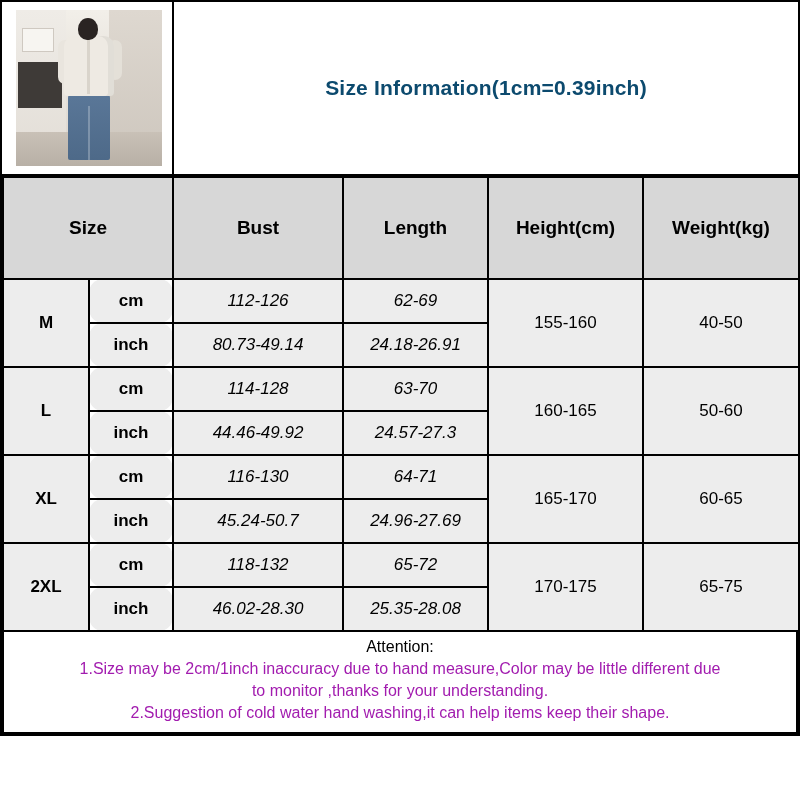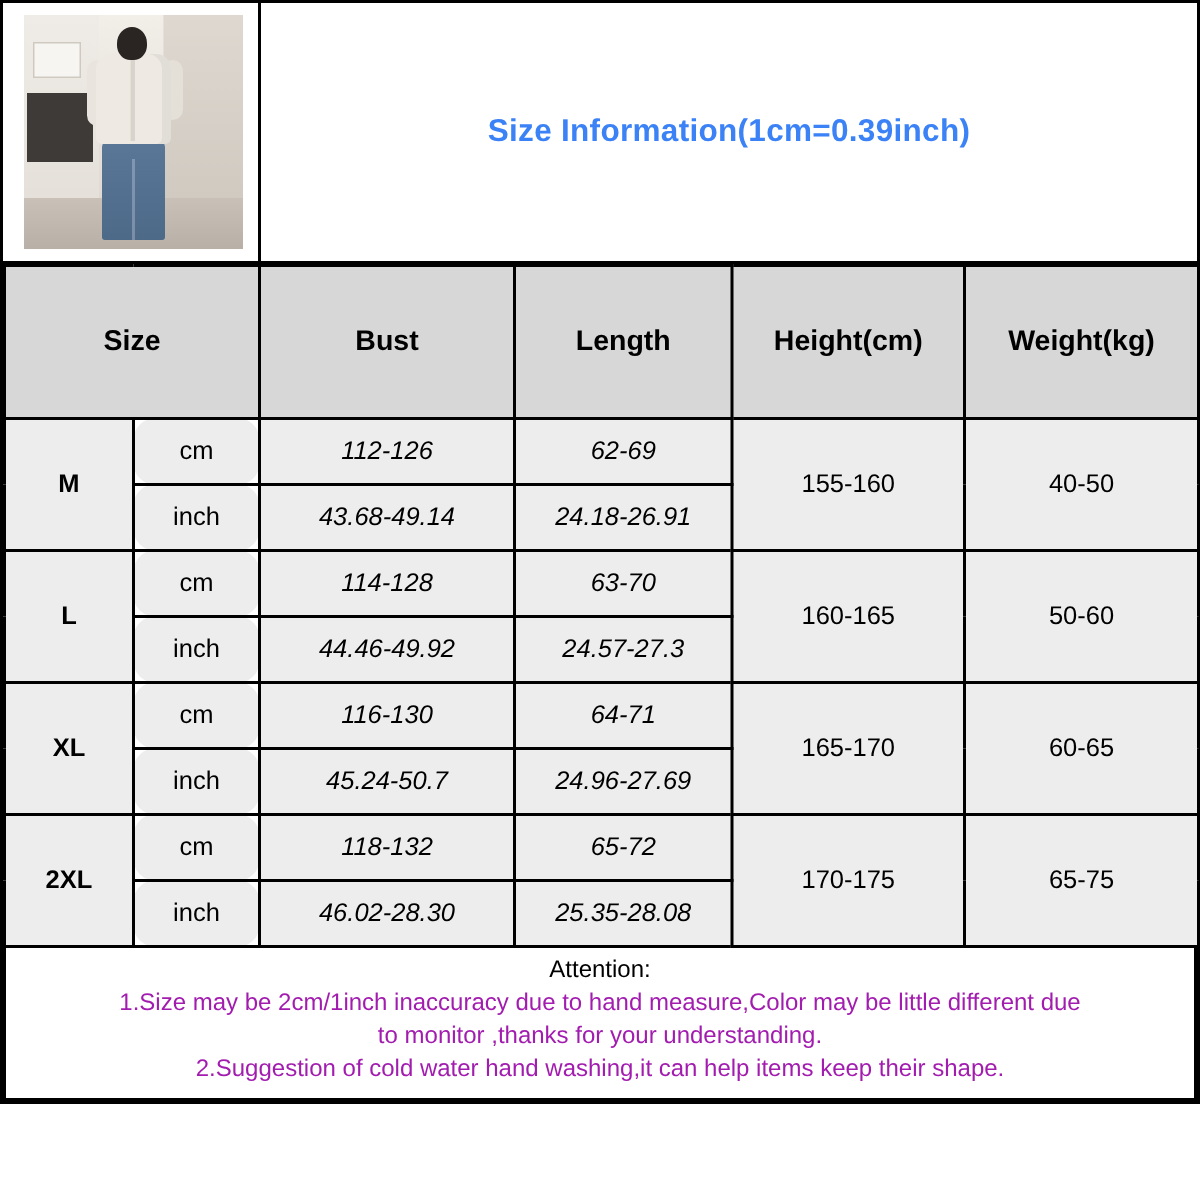--- a/index.html
+++ b/index.html
@@ -111,21 +111,21 @@
   .title-cell {
     flex: 1 1 auto;
     display: flex;
     align-items: center;
     justify-content: center;
     background: #ffffff;
   }
   .title-text {
     font-size: 21px;
     font-weight: bold;
-    color: #3b82f6;
+    color: #0c4a6e;
     letter-spacing: 0.2px;
   }
   
   table.sz {
     border-collapse: collapse;
     width: 100%;
     table-layout: fixed;
   }
   table.sz td, table.sz th {
     border: 2px solid #000;
@@ -146,21 +146,21 @@
   .col-unit { width: 84px; }
   .col-bust { width: 170px; }
   .col-length { width: 145px; }
   .col-height { width: 155px; }
   .col-weight { width: 156px; }
   td.size-label {
     font-size: 20px;
     font-weight: bold;
   }
   td.unit-label {
-    font-weight: normal;
+    font-weight: bold;
     font-size: 17px;
     border-radius: 14px;
   }
   td.val {
     font-size: 17px;
     font-style: italic;
   }
   td.merged {
     font-size: 17px;
   }
@@ -248,21 +248,21 @@
         <tr class="data-row">
           <td class="size-label" rowspan="2">M</td>
           <td class="unit-label">cm</td>
           <td class="val">112-126</td>
           <td class="val">62-69</td>
           <td class="merged" rowspan="2">155-160</td>
           <td class="merged" rowspan="2">40-50</td>
         </tr>
         <tr class="data-row">
           <td class="unit-label">inch</td>
-          <td class="val">43.68-49.14</td>
+          <td class="val">80.73-49.14</td>
           <td class="val">24.18-26.91</td>
         </tr>
 
         <tr class="data-row">
           <td class="size-label" rowspan="2">L</td>
           <td class="unit-label">cm</td>
           <td class="val">114-128</td>
           <td class="val">63-70</td>
           <td class="merged" rowspan="2">160-165</td>
           <td class="merged" rowspan="2">50-60</td>

